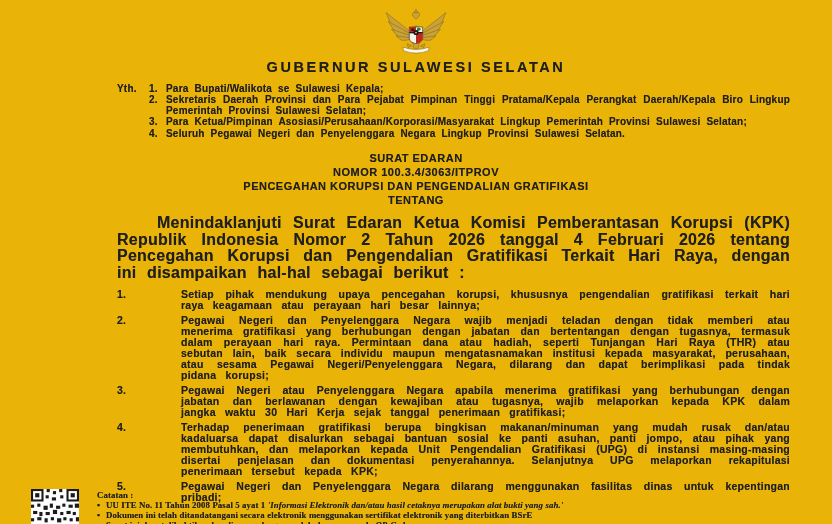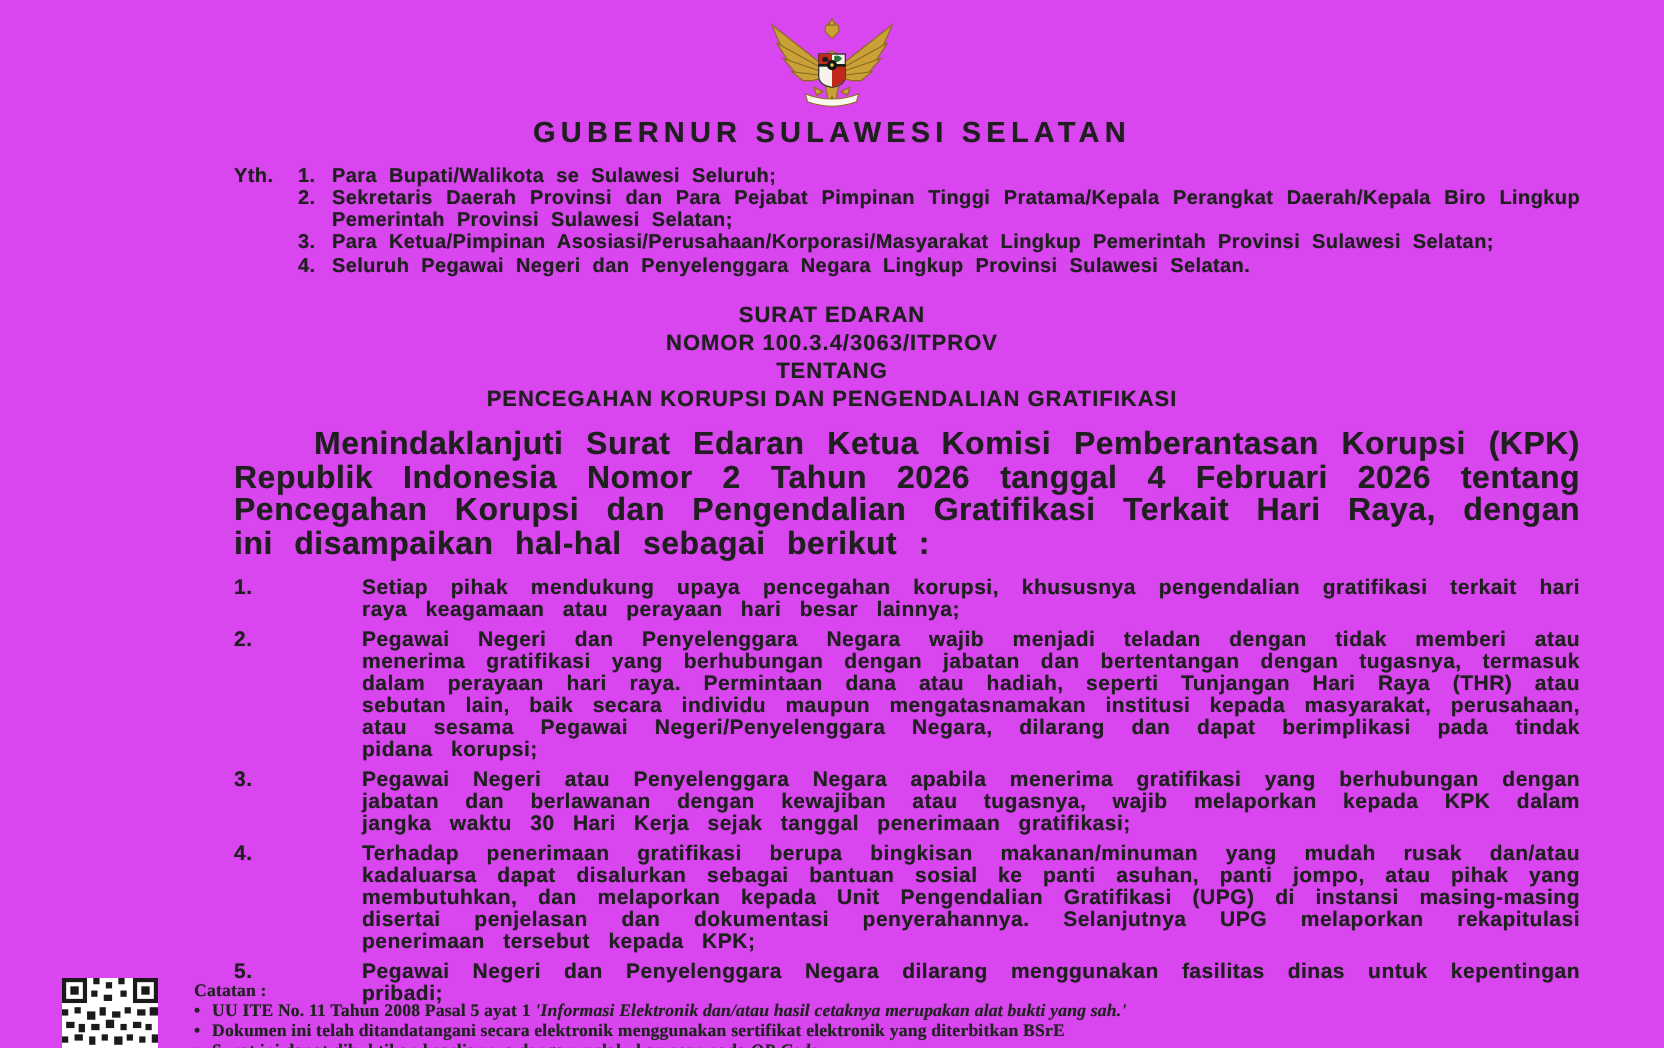--- a/index.html
+++ b/index.html
@@ -1,21 +1,21 @@
 <!DOCTYPE html>
 <html><head>
 <meta charset="utf-8">
 <style>
   * { box-sizing: border-box; margin: 0; padding: 0; }
   html, body { background: #ffffff; }
   .page {
     position: relative;
     width: 832px;
     height: 524px;
-    background: #d946ef;
+    background: #eab308;
     overflow: hidden;
     font-family: "Liberation Sans", sans-serif;
     color: #1f1f1f;
     text-shadow: 0 0 0.4px rgba(30,30,30,0.55);
   }
 
   
   .letterhead { text-align: center; padding-top: 7px; }
   .emblem { width: 68px; height: 50px; display: block; margin: 0 auto; }
   .gov-title {
@@ -144,42 +144,42 @@
       </g>
     </svg>
     <div class="gov-title">GUBERNUR SULAWESI SELATAN</div>
   </div>
 
   <div class="address">
     <span class="salutation">Yth.</span>
     <ol class="recipients">
       <li>
         <span class="num">1.</span>
-        <span class="txt">Para Bupati/Walikota se Sulawesi Seluruh;</span>
+        <span class="txt">Para Bupati/Walikota se Sulawesi Kepala;</span>
       </li>
       <li>
         <span class="num">2.</span>
         <span class="txt">Sekretaris Daerah Provinsi dan Para Pejabat Pimpinan Tinggi Pratama/Kepala Perangkat Daerah/Kepala Biro Lingkup Pemerintah Provinsi Sulawesi Selatan;</span>
       </li>
       <li>
         <span class="num">3.</span>
         <span class="txt">Para Ketua/Pimpinan Asosiasi/Perusahaan/Korporasi/Masyarakat Lingkup Pemerintah Provinsi Sulawesi Selatan;</span>
       </li>
       <li>
         <span class="num">4.</span>
         <span class="txt">Seluruh Pegawai Negeri dan Penyelenggara Negara Lingkup Provinsi Sulawesi Selatan.</span>
       </li>
     </ol>
   </div>
 
   <div class="heading-block">
     <div class="hline">SURAT EDARAN</div>
     <div class="hline">NOMOR 100.3.4/3063/ITPROV</div>
+    <div class="hline">PENCEGAHAN KORUPSI DAN PENGENDALIAN GRATIFIKASI</div>
     <div class="hline">TENTANG</div>
-    <div class="hline">PENCEGAHAN KORUPSI DAN PENGENDALIAN GRATIFIKASI</div>
   </div>
 
   <p class="intro">Menindaklanjuti Surat Edaran Ketua Komisi Pemberantasan Korupsi (KPK) Republik Indonesia Nomor 2 Tahun 2026 tanggal 4 Februari 2026 tentang Pencegahan Korupsi dan Pengendalian Gratifikasi Terkait Hari Raya, dengan ini disampaikan hal-hal sebagai berikut :</p>
 
   <ol class="items">
     <li>
       <span class="num">1.</span>
       <span class="txt">Setiap pihak mendukung upaya pencegahan korupsi, khususnya pengendalian gratifikasi terkait hari raya keagamaan atau perayaan hari besar lainnya;</span>
     </li>
     <li>

